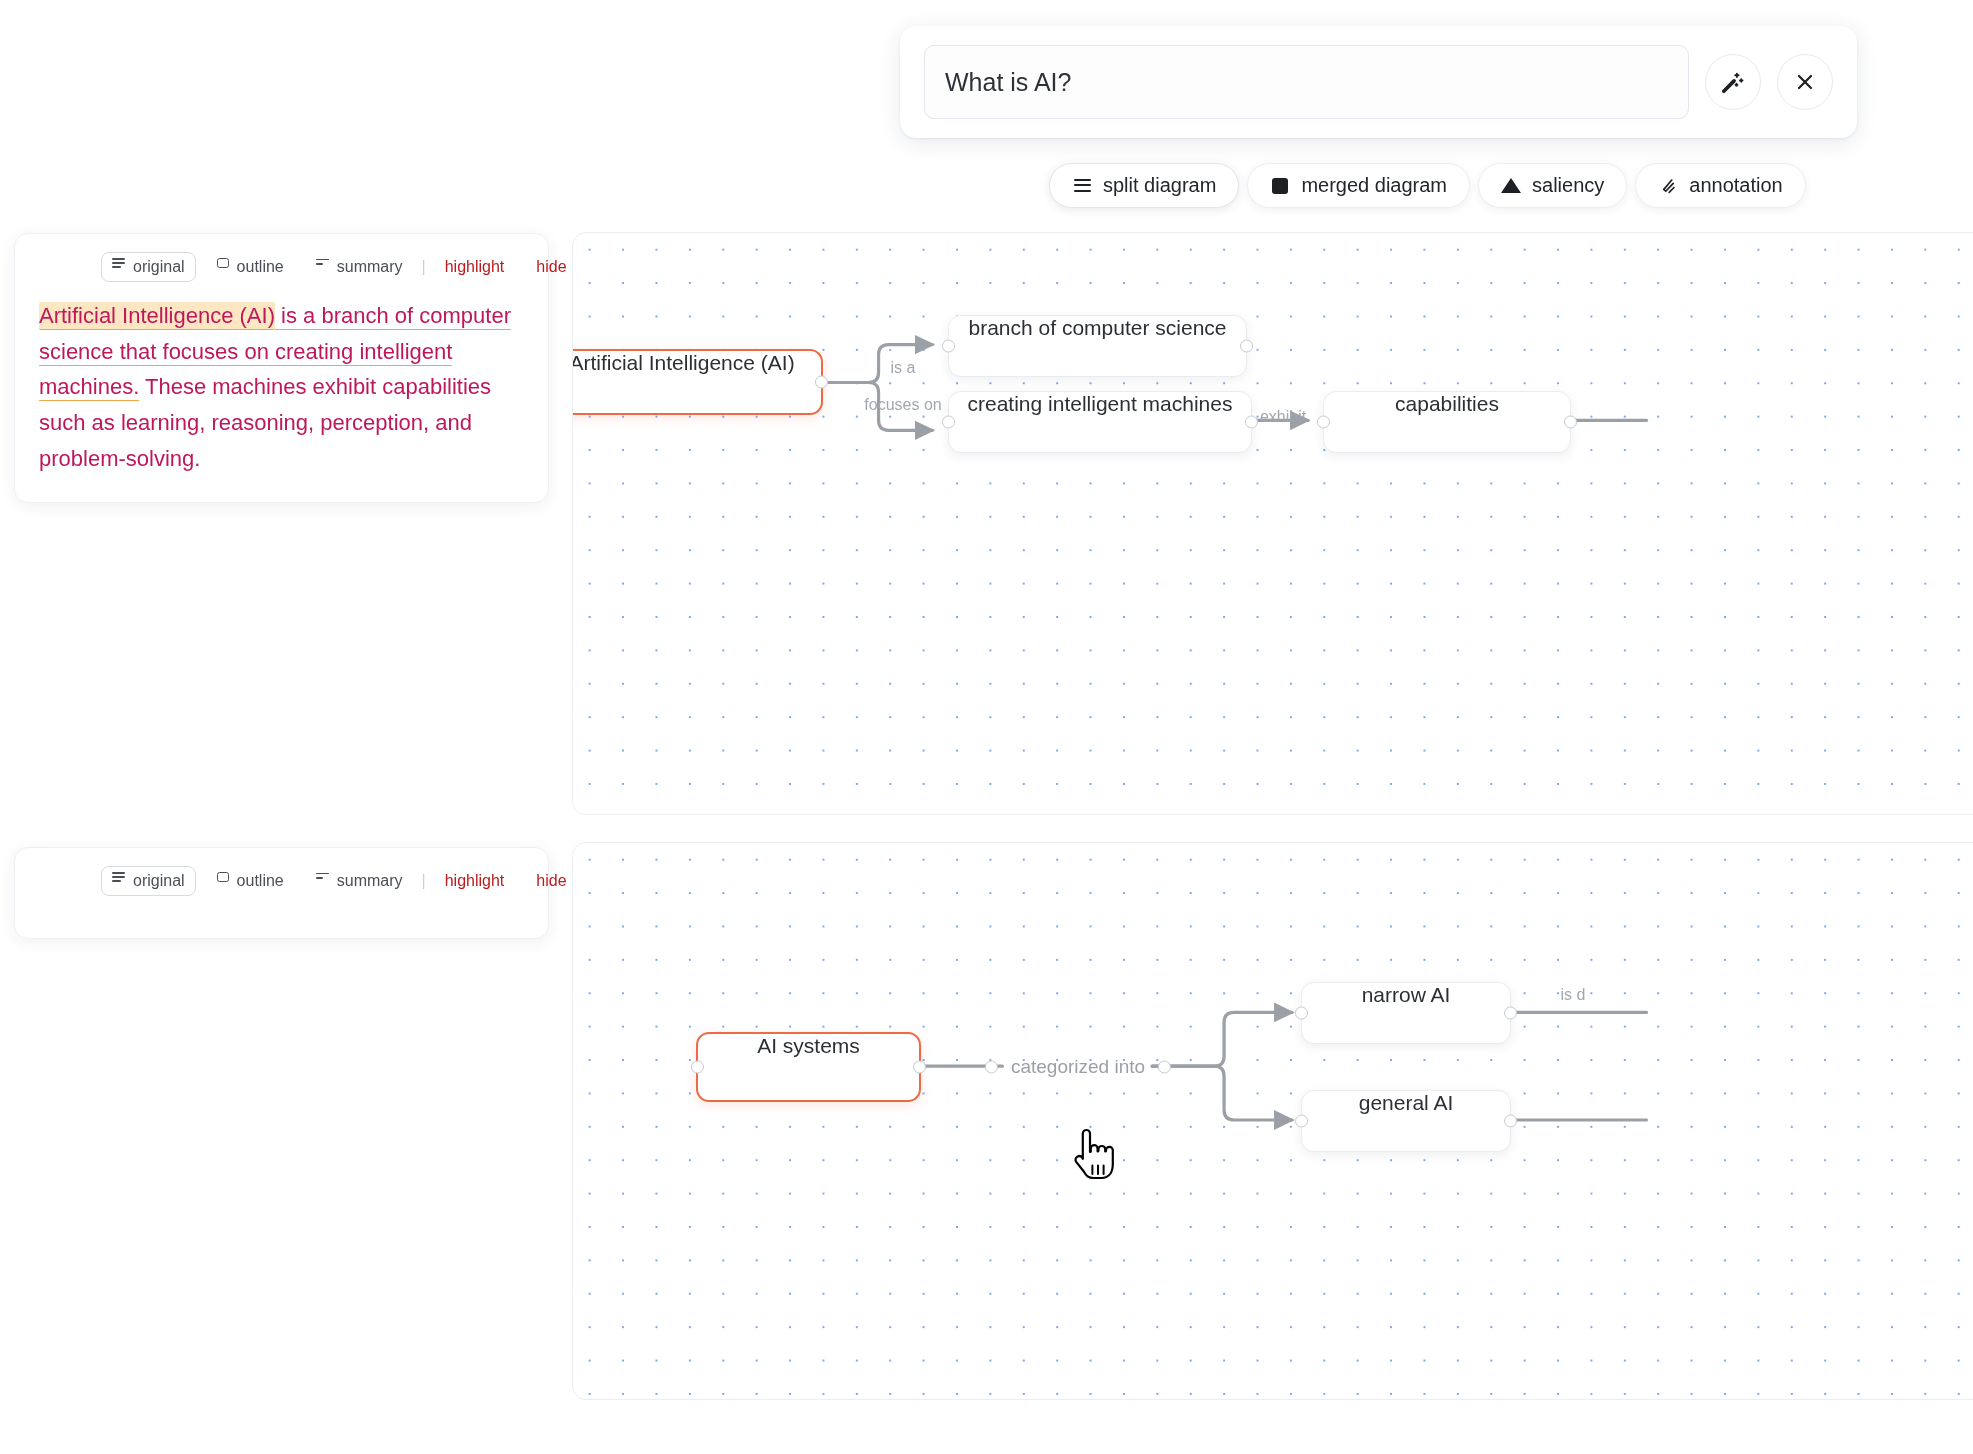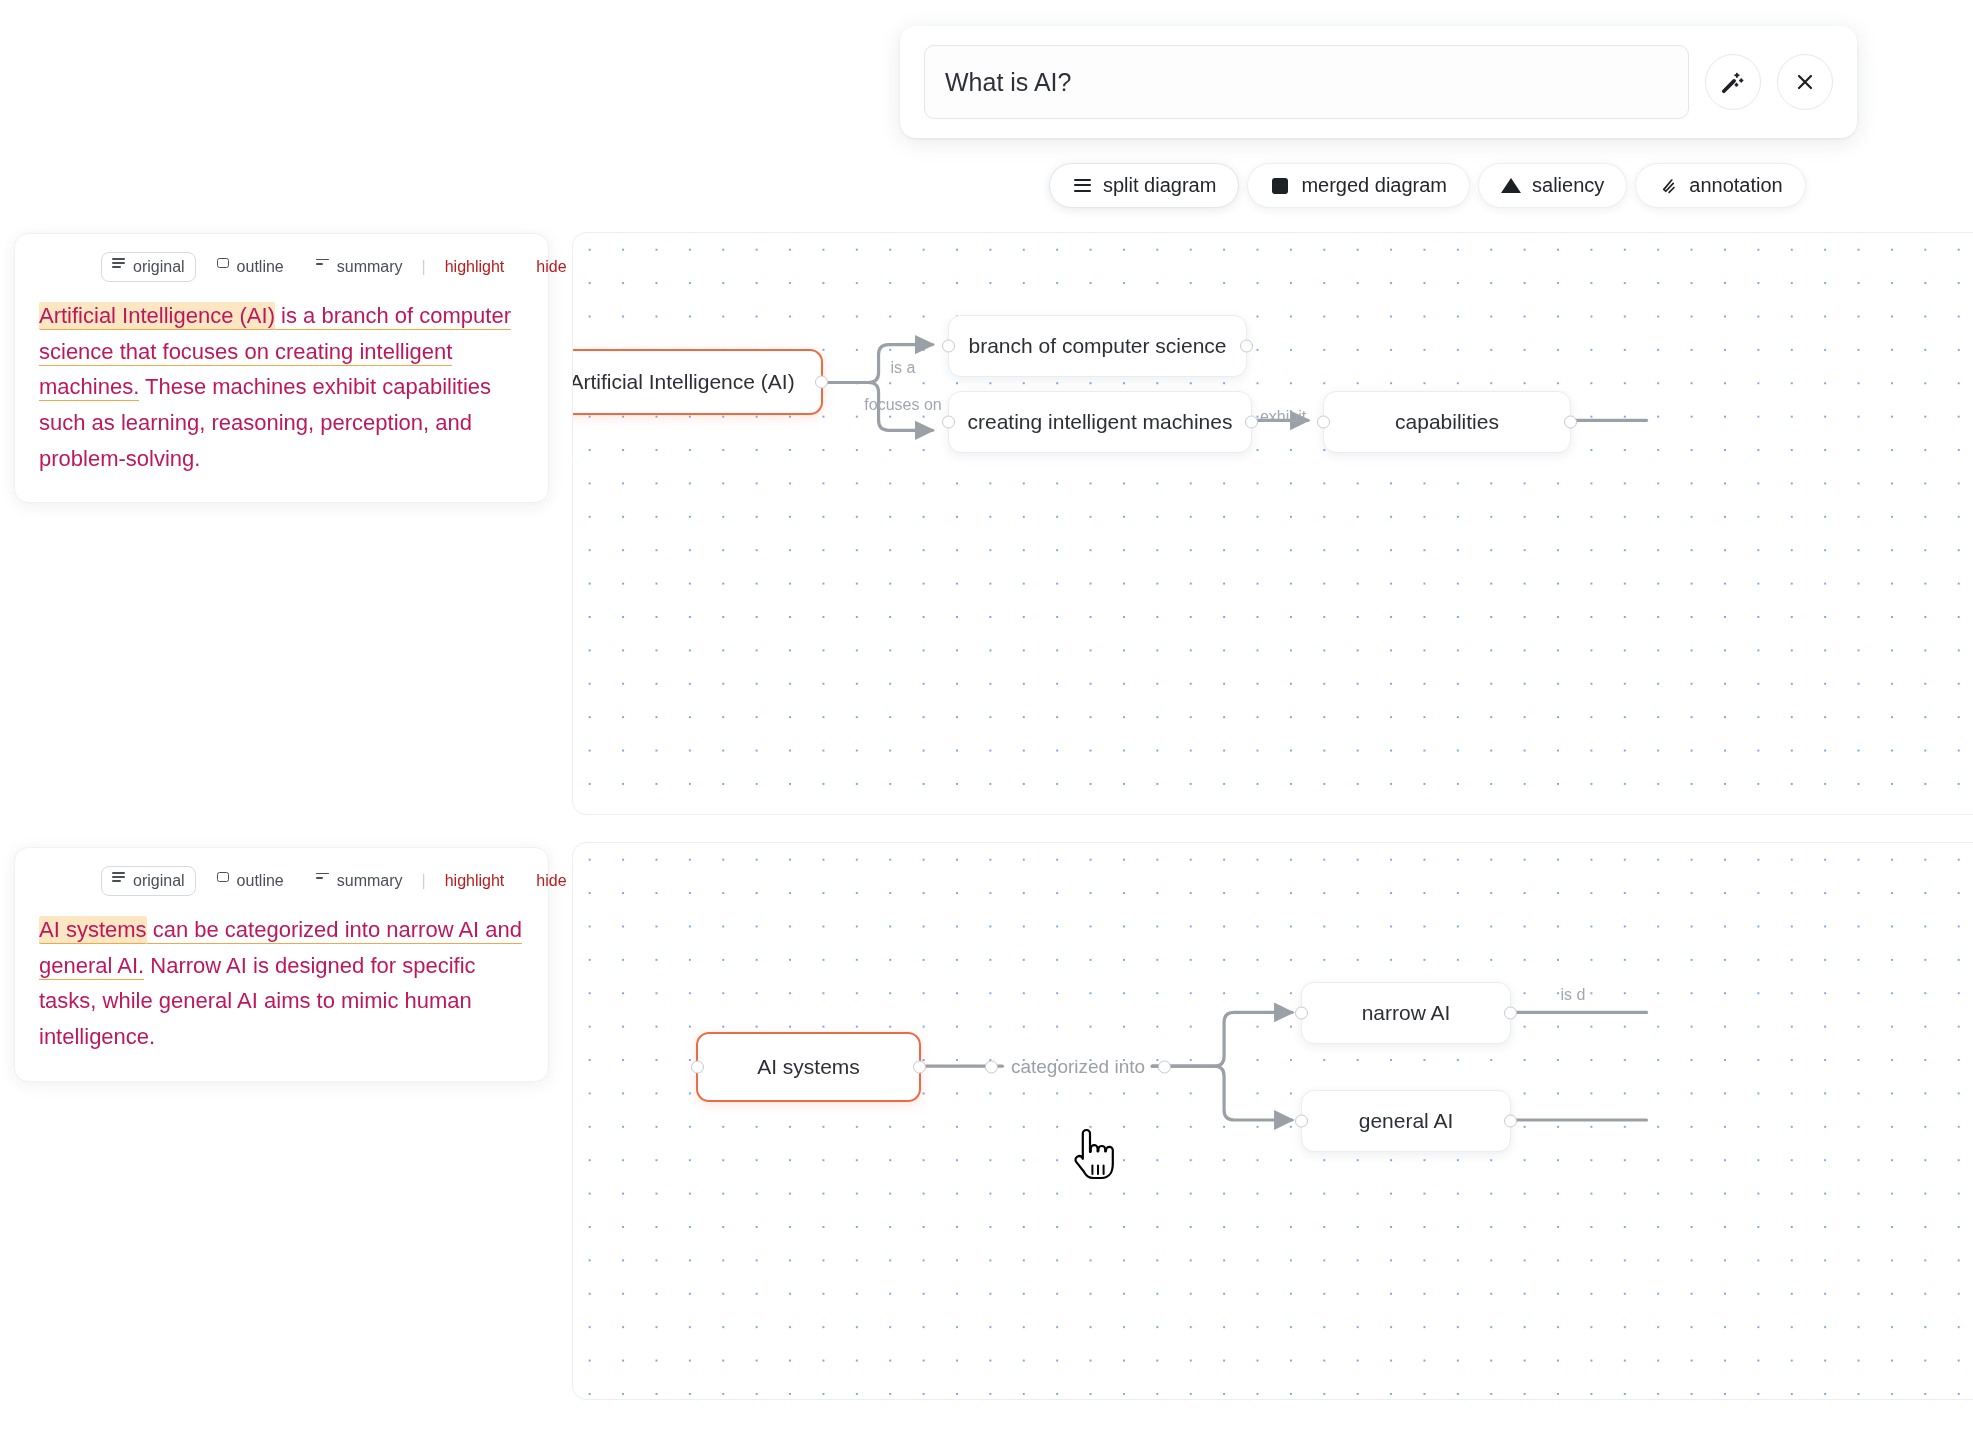--- a/index.html
+++ b/index.html
@@ -159,21 +159,21 @@
   .canvas-2 { left: 572px; top: 842px; width: 1420px; height: 558px; }
   .canvas-inner { position: absolute; inset: 0; }
 
   
   .node {
     position: absolute;
     background: #ffffff;
     border: 1px solid #eaecef;
     border-radius: 13px;
     box-shadow: 0 3px 11px rgba(24,38,70,.075);
-    display: flex; align-items: center; justify-content: center;
+    display: flex; align-items: flex-start; justify-content: center;
     font-size: 21px;
     color: #2c3036;
     cursor: pointer;
     white-space: nowrap;
   }
   .node.is-selected {
     border: 2.5px solid #ec6b42;
     box-shadow: 0 3px 12px rgba(236,107,66,.16);
   }
   .handle {
@@ -336,21 +336,20 @@
       <span>summary</span>
     </div>
     <span class="tab-sep">|</span>
     <div class="tab is-muted">
       <span>highlight</span>
     </div>
     <div class="tab is-muted">
       <span>hide</span>
     </div>
   </div>
-  <div class="card-text"><span class="hl uline">AI systems</span><span class="uline"> can be categorized into narrow AI and general AI.</span><span> Narrow AI is designed for specific tasks, while general AI aims to mimic human intelligence.</span></div>
 </div>
 
 <div class="canvas canvas-1">
   <div class="canvas-inner">
 
     <svg class="edges" viewBox="0 0 1420 583" preserveAspectRatio="none">
       <defs>
         <marker id="ah1" markerWidth="7" markerHeight="7" refX="5.6" refY="3.5" orient="auto">
           <path d="M0,0.4 L6.4,3.5 L0,6.6 z" fill="#9aa0a6"></path>
         </marker>

